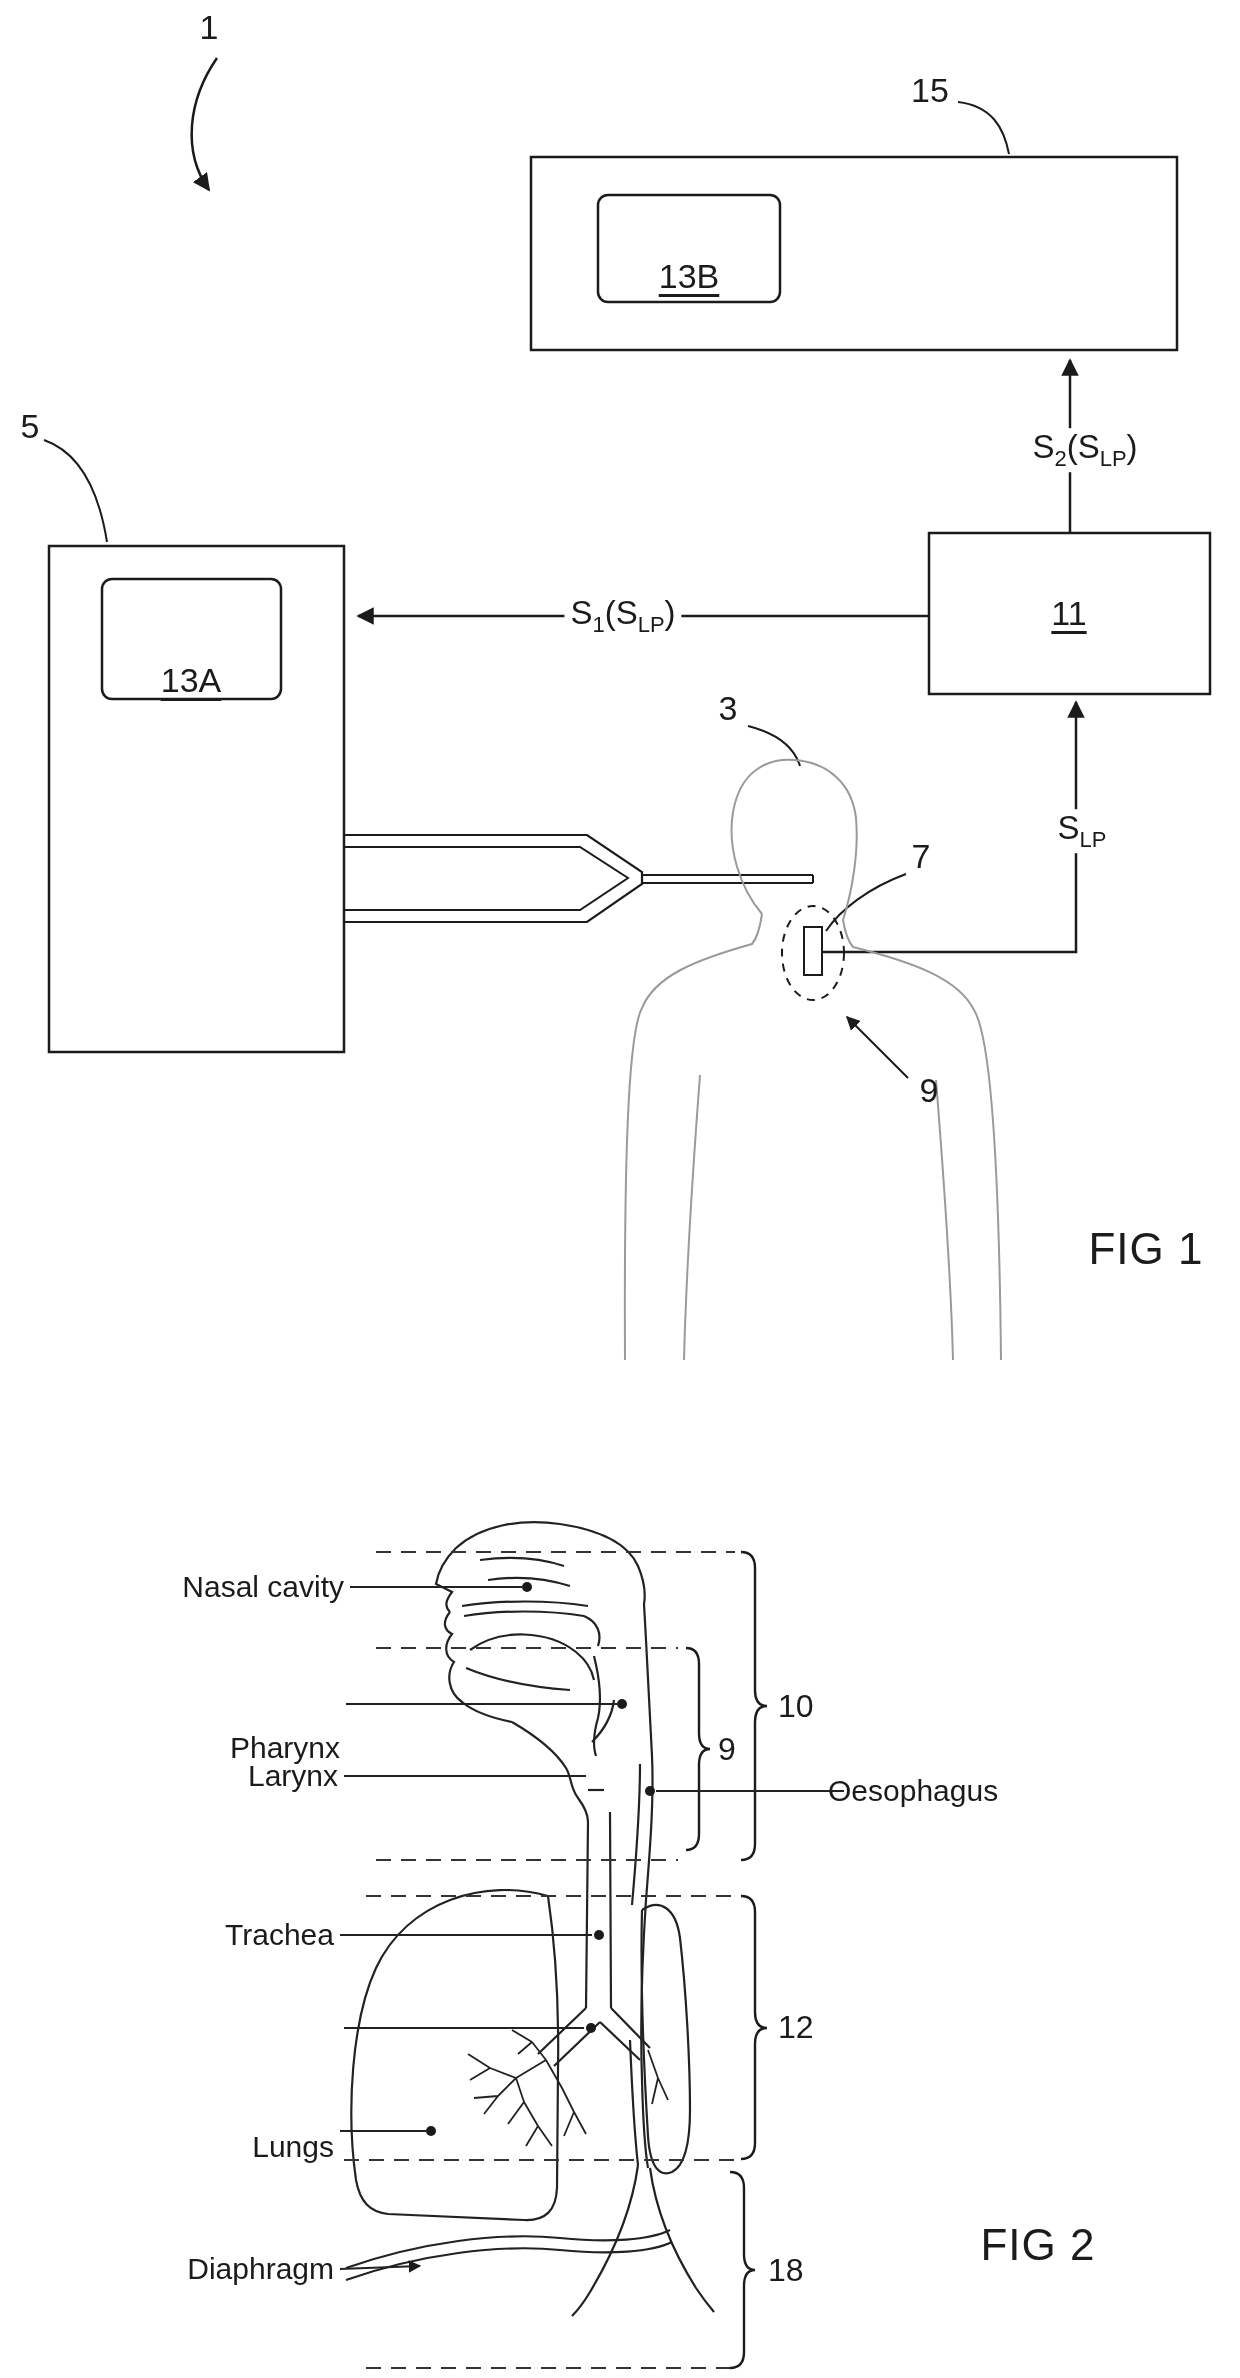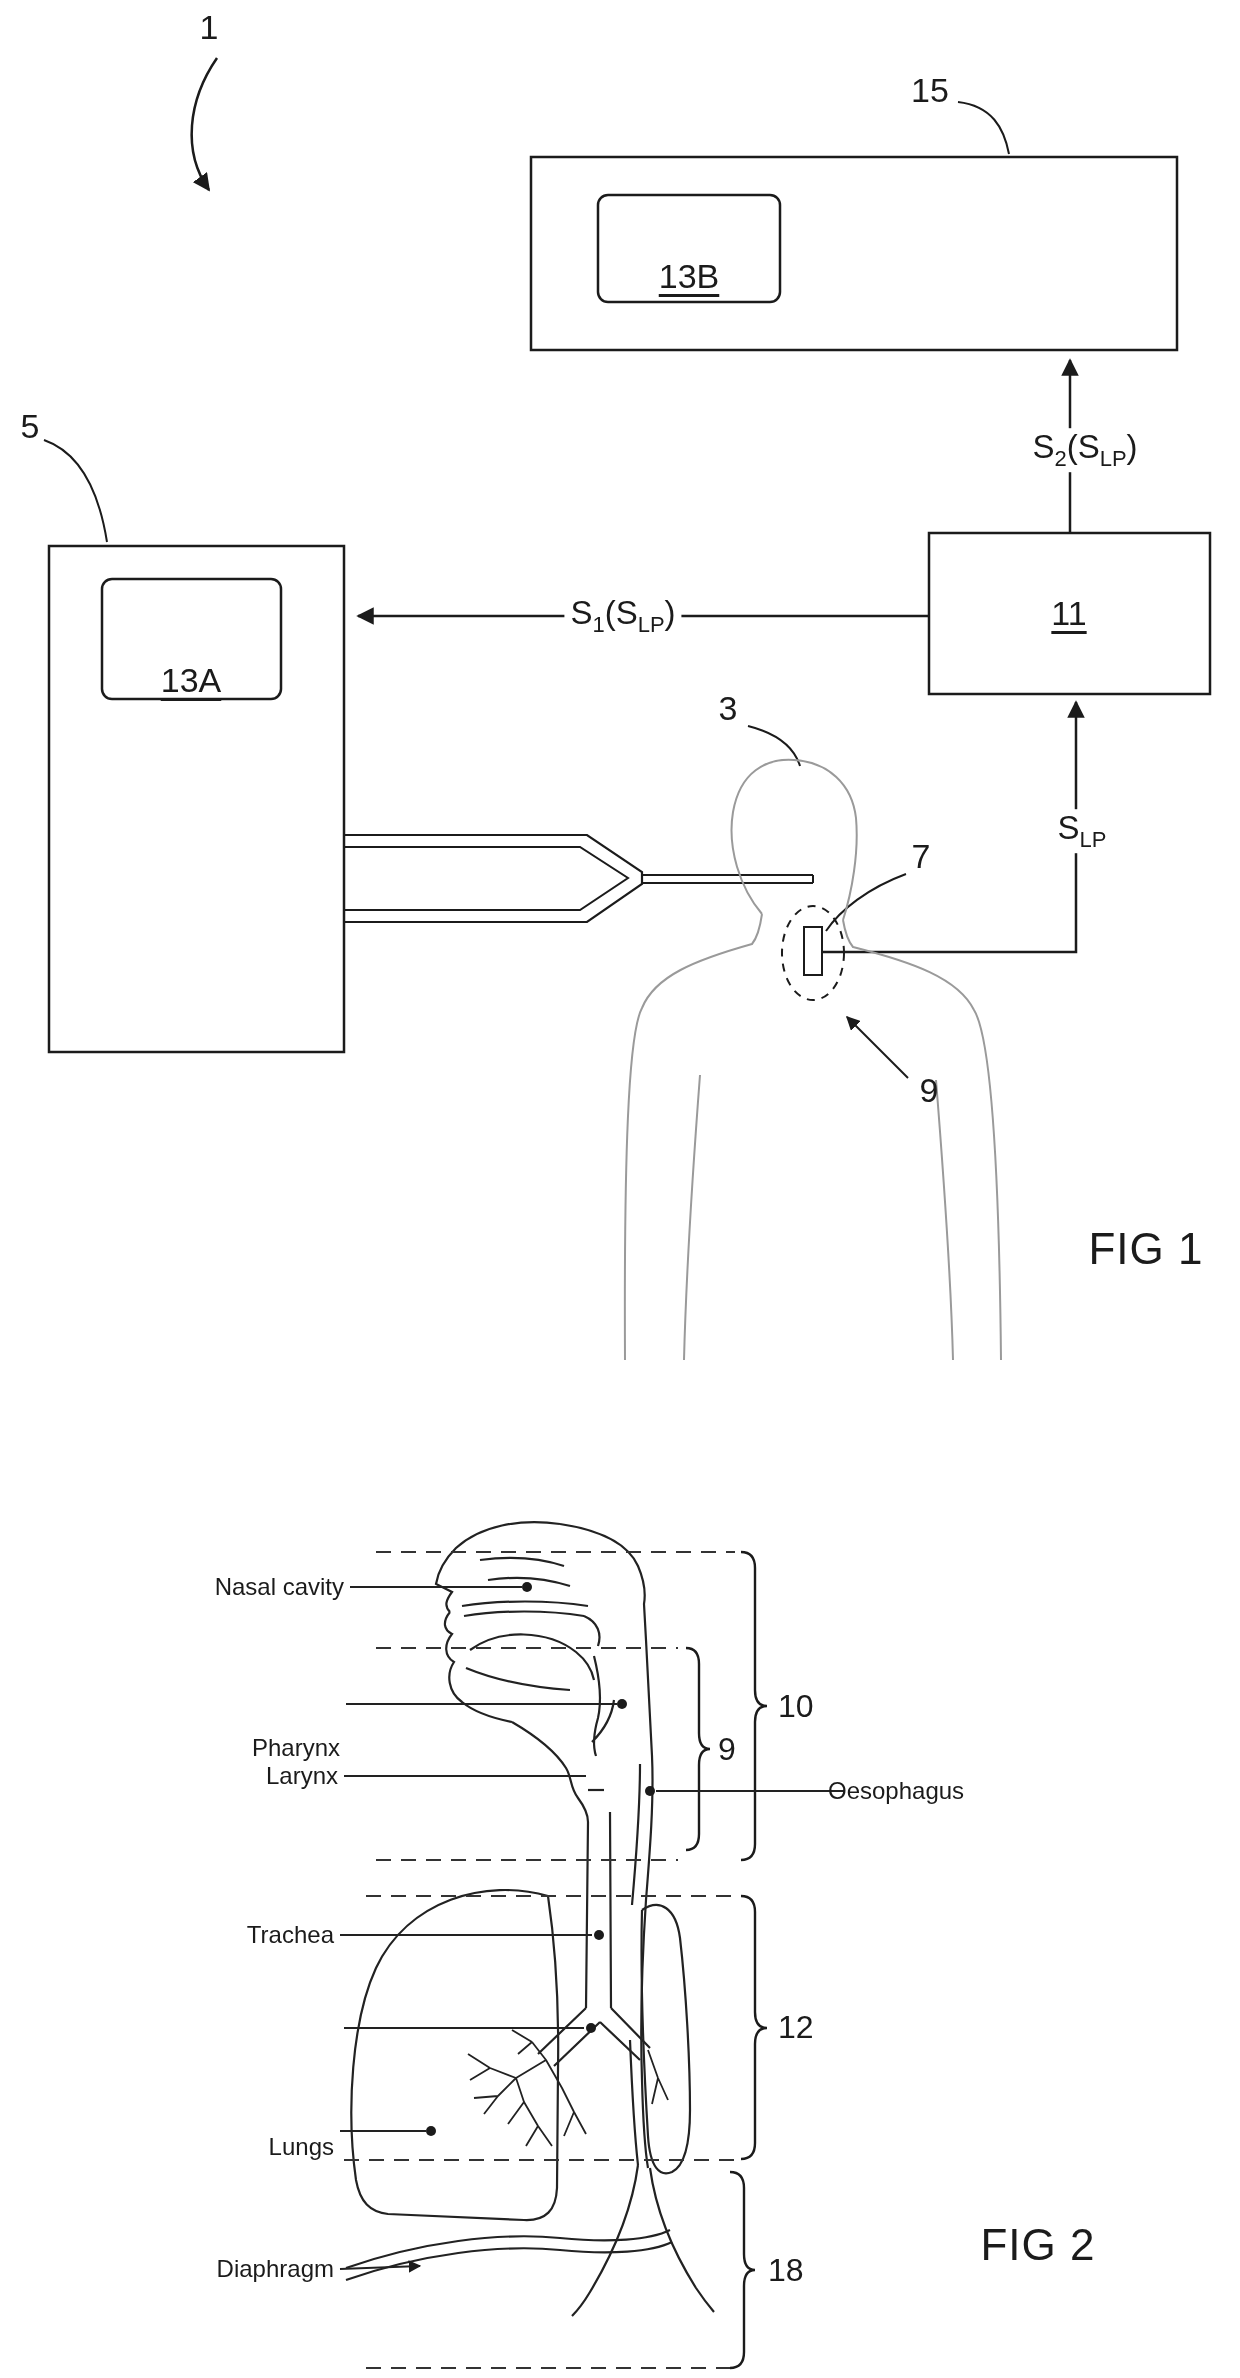--- a/index.html
+++ b/index.html
@@ -13,21 +13,21 @@
   }
   svg.art{position:absolute;left:0;top:0;}
   .lbl{position:absolute;white-space:nowrap;line-height:1;}
   .c{transform:translate(-50%,-50%);}
   .r{transform:translate(-100%,-50%);}
   .l{transform:translate(0,-50%);}
   .ref{font-size:34px;}
   .u{text-decoration:underline;text-underline-offset:6px;}
   .sig{font-size:33px;background:#fff;padding:2px 6px;}
   .sig sub{font-size:22px;vertical-align:sub;}
-  .ana{font-size:24px;}
+  .ana{font-size:30px;}
   .bnum{font-size:32px;}
   .figcap{font-size:44px;letter-spacing:1px;}
 </style>
 </head>
 <body>
 
 <div class="canvas">
 
   <svg class="art" width="1240" height="2378" viewBox="0 0 1240 2378">
     <defs>

